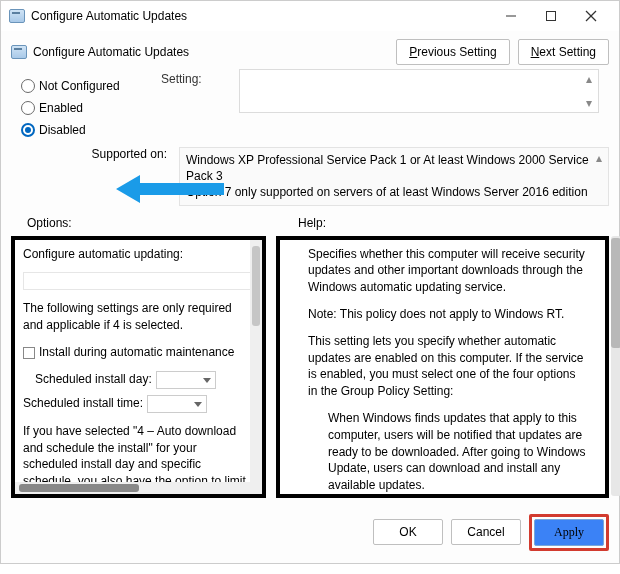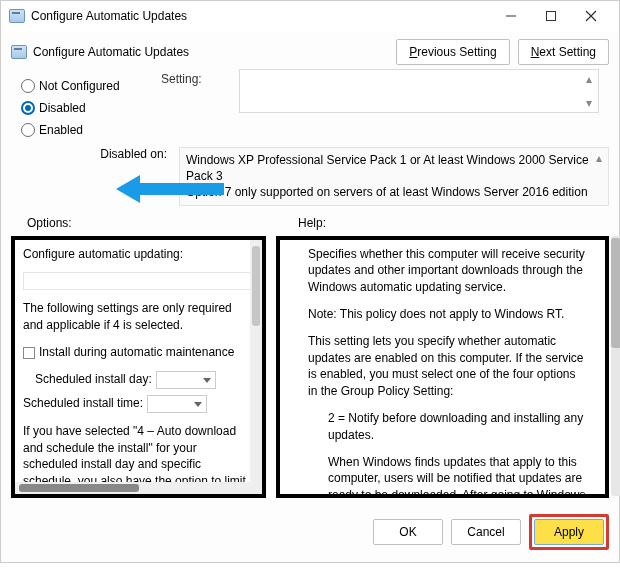--- a/index.html
+++ b/index.html
@@ -98,42 +98,42 @@
     </div>
 
     <div class="config-top">
       <div class="left-col">
         <div class="radios">
           <div class="radiorow">
             <span class="radio"></span>
             <span>Not Configured</span>
           </div>
           <div class="radiorow">
+            <span class="radio"></span>
+            <span>Enabled</span>
+          </div>
+          <div class="radiorow">
             <span class="radio checked"></span>
             <span>Disabled</span>
-          </div>
-          <div class="radiorow">
-            <span class="radio"></span>
-            <span>Enabled</span>
           </div>
         </div>
       </div>
       <div style="flex:1; padding-right:10px;">
         <div class="row-comment" style="padding-left:0;">
           <span class="lbl" style="width:70px;">Setting:</span>
           <div class="txtarea">
             <span class="spinner top">▴</span>
             <span class="spinner bot">▾</span>
           </div>
         </div>
       </div>
     </div>
 
     <div class="supported">
-      <span style="width:160px; text-align:right; padding-right:4px;">Disabled on:</span>
+      <span style="width:160px; text-align:right; padding-right:4px;">Supported on:</span>
       <div class="txt">
         <span style="white-space:pre-line;">Windows XP Professional Service Pack 1 or At least Windows 2000 Service Pack 3
 Option 7 only supported on servers of at least Windows Server 2016 edition</span>
         <span class="spinner top" style="right:2px;">▴</span>
       </div>
     </div>
 
     <div class="section-labels">
       <div>Options:</div>
       <div>Help:</div>
@@ -157,32 +157,31 @@
         <div class="hscroll">
             <div class="thumb"></div>
           </div>
       </div>
 
       <div class="panel right">
         <div class="panel-inner">
           <div class="mb10">Specifies whether this computer will receive security updates and other important downloads through the Windows automatic updating service.</div>
           <div class="mb10">Note: This policy does not apply to Windows RT.</div>
           <div class="mb10">This setting lets you specify whether automatic updates are enabled on this computer. If the service is enabled, you must select one of the four options in the Group Policy Setting:</div>
-          <div class="mb10 indent">2 = Notify before downloading and installing any updates.</div>
           <div class="mb10 indent">When Windows finds updates that apply to this computer, users will be notified that updates are ready to be downloaded. After going to Windows Update, users can download and install any available updates.</div>
 
         </div>
       </div>
 
       <div class="outscroll" style="top:0;height:260px;right:-2px;">
           <div class="thumb" style="height:110px;"></div>
         </div>
     </div>
 
     <div class="footer">
       <button class="btn" style="min-width:70px;">OK</button>
       <button class="btn" style="min-width:70px;">Cancel</button>
       <span class="apply-hl">
-        <button class="btn" style="min-width:70px;background:#fde047;border-color:#7aa7d8;">Apply</button>
+        <button class="btn" style="min-width:70px;background:#3b82f6;border-color:#7aa7d8;font-family:Liberation Serif, serif;">Apply</button>
       </span>
     </div>
   </div>
 </div>
 
 </body></html>

